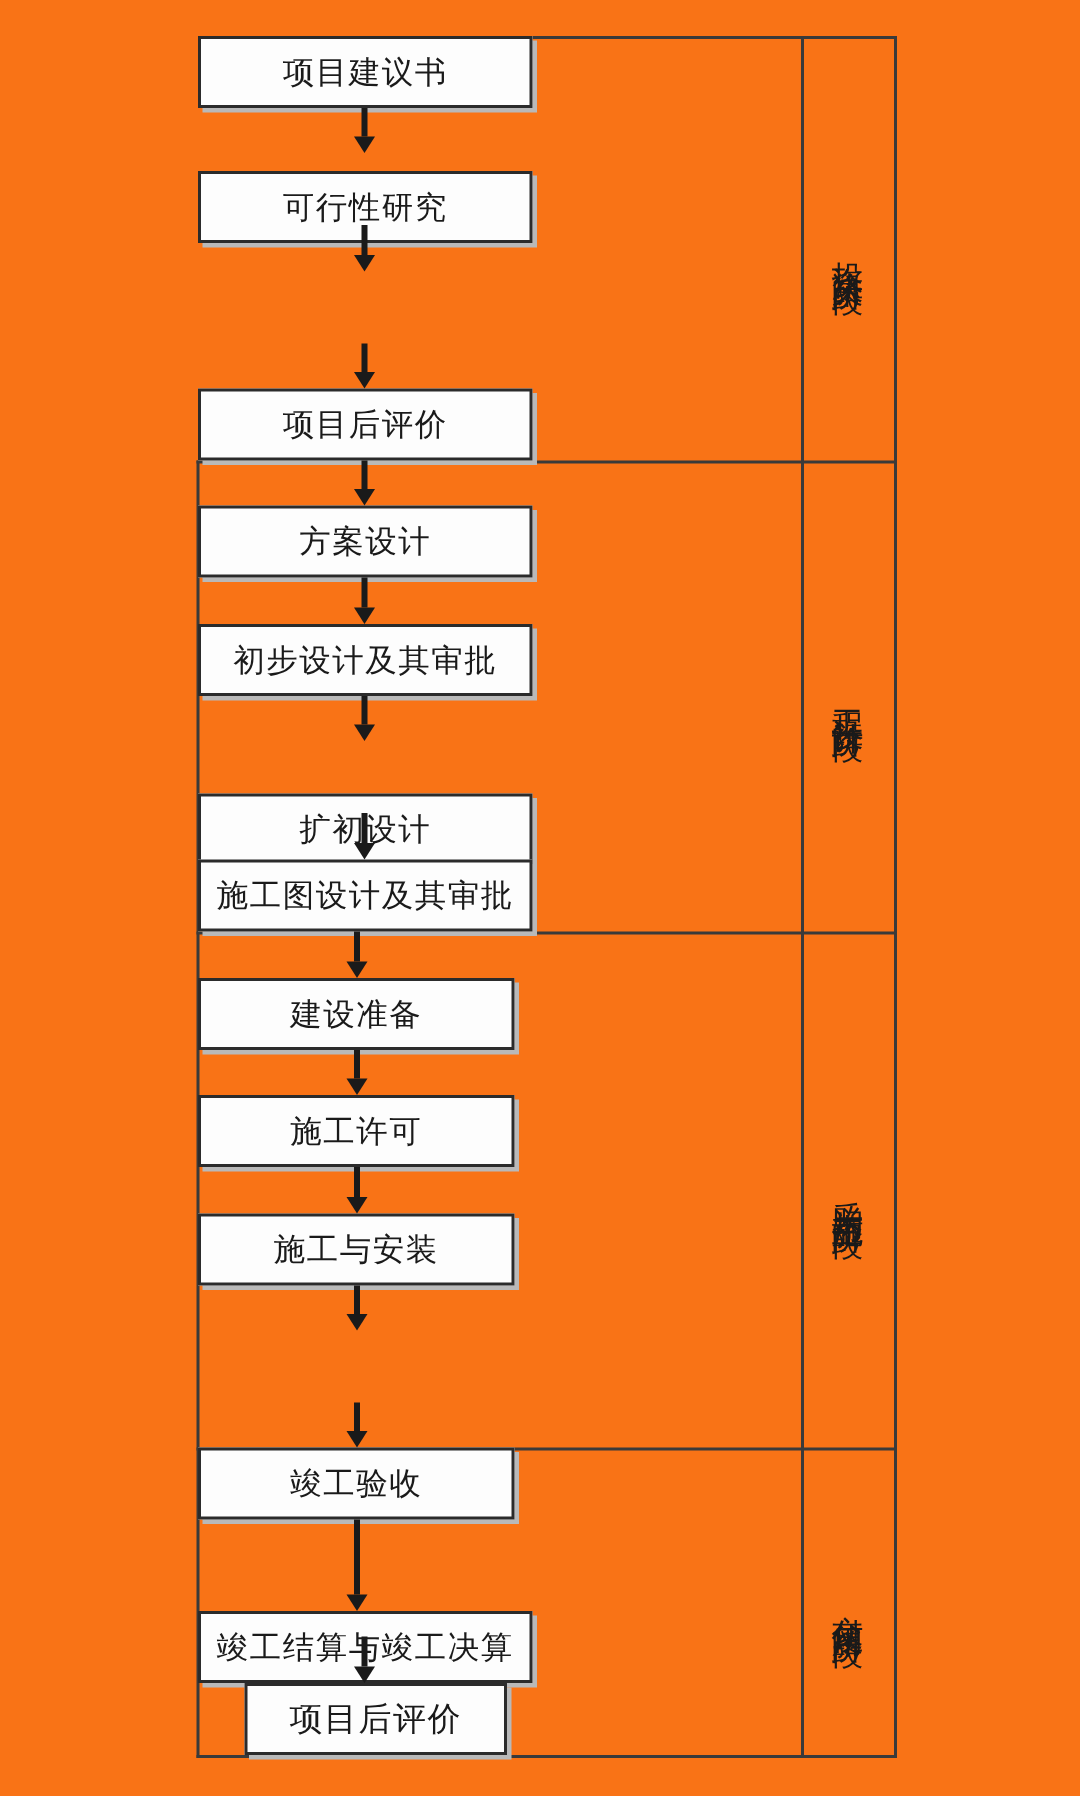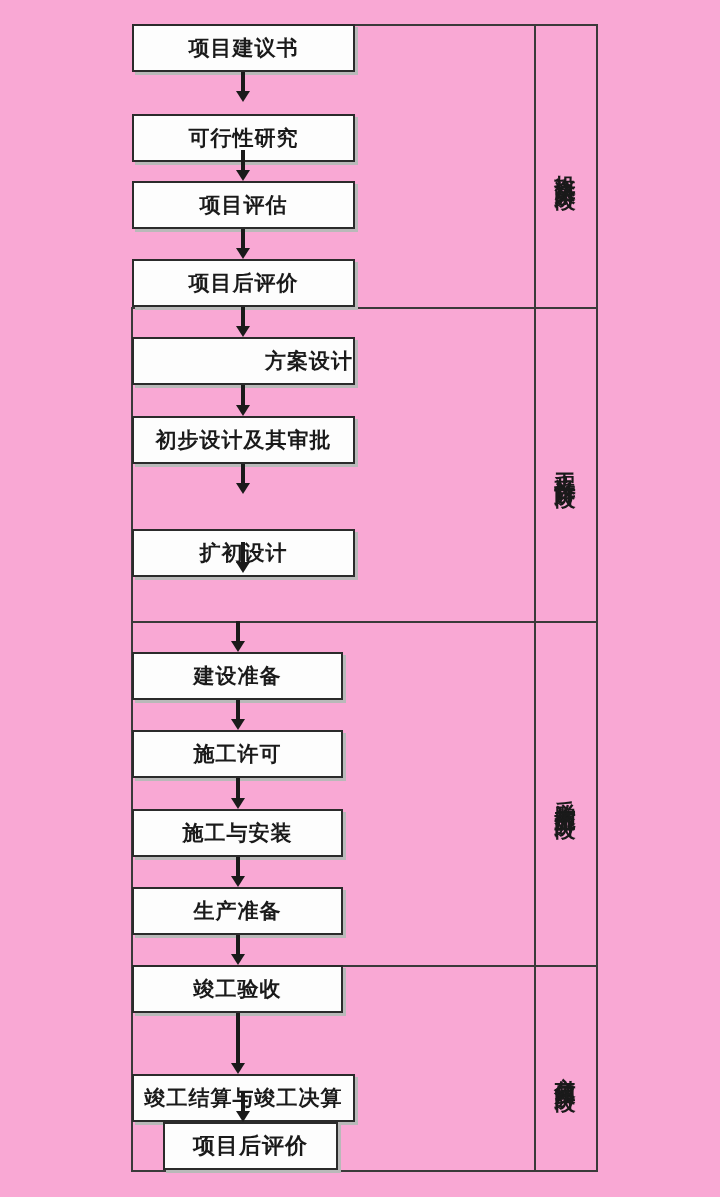--- a/index.html
+++ b/index.html
@@ -7,23 +7,22 @@
     padding: 0;
     background: #ffffff;
   }
   body {
     font-family: "Liberation Serif", "DejaVu Serif", serif;
   }
   #canvas {
     position: relative;
     width: 720px;
     height: 1197px;
-    background: #f9a8d4;
+    background: #f97316;
     overflow: hidden;
-    font-weight: bold;
   }
 
   
   .node {
     position: absolute;
     box-sizing: border-box;
     background: #fdfdfd;
     border: 2px solid #2b2b2b;
     box-shadow: 3px 3px 0 0 #b9b9b9;
     display: flex;
@@ -113,48 +112,45 @@
   <div class="stage" style="left:536px; top:967px; width:58px; height:203px;">
     <span class="stage-label">交付使用阶段</span>
   </div>
 
   <div class="node" style="left:132px; top:24px; width:223px; height:48px;">
     <span>项目建议书</span>
   </div>
   <div class="node" style="left:132px; top:102px; width:223px; height:48px;margin-top:12px;">
     <span>可行性研究</span>
   </div>
-  <div class="node" style="left:132px; top:181px; width:223px; height:48px;">
-    <span>项目评估</span>
-  </div>
   <div class="node" style="left:132px; top:259px; width:223px; height:48px;">
     <span>项目后评价</span>
   </div>
 
-  <div class="node" style="left:132px; top:337px; width:223px; height:48px;justify-content:flex-end;">
+  <div class="node" style="left:132px; top:337px; width:223px; height:48px;">
     <span>方案设计</span>
   </div>
   <div class="node" style="left:132px; top:416px; width:223px; height:48px;">
     <span>初步设计及其审批</span>
   </div>
   <div class="node" style="left:132px; top:494px; width:223px; height:48px;margin-top:35px;">
     <span>扩初设计</span>
   </div>
+  <div class="node" style="left:132px; top:573px; width:223px; height:48px;">
+    <span>施工图设计及其审批</span>
+  </div>
 
   <div class="node" style="left:132px; top:730px; width:211px; height:48px;">
     <span>施工许可</span>
   </div>
   <div class="node" style="left:132px; top:652px; width:211px; height:48px;">
     <span>建设准备</span>
   </div>
   <div class="node" style="left:132px; top:809px; width:211px; height:48px;">
     <span>施工与安装</span>
-  </div>
-  <div class="node" style="left:132px; top:887px; width:211px; height:48px;">
-    <span>生产准备</span>
   </div>
 
   <div class="node" style="left:132px; top:965px; width:211px; height:48px;align-items:center;">
     <span>竣工验收</span>
   </div>
   <div class="node" style="left:132px; top:1074px; width:223px; height:48px;">
     <span>竣工结算与竣工决算</span>
   </div>
   <div class="node" style="left:163px; top:1122px; width:175px; height:48px; font-size:22px;">
     <span>项目后评价</span>

